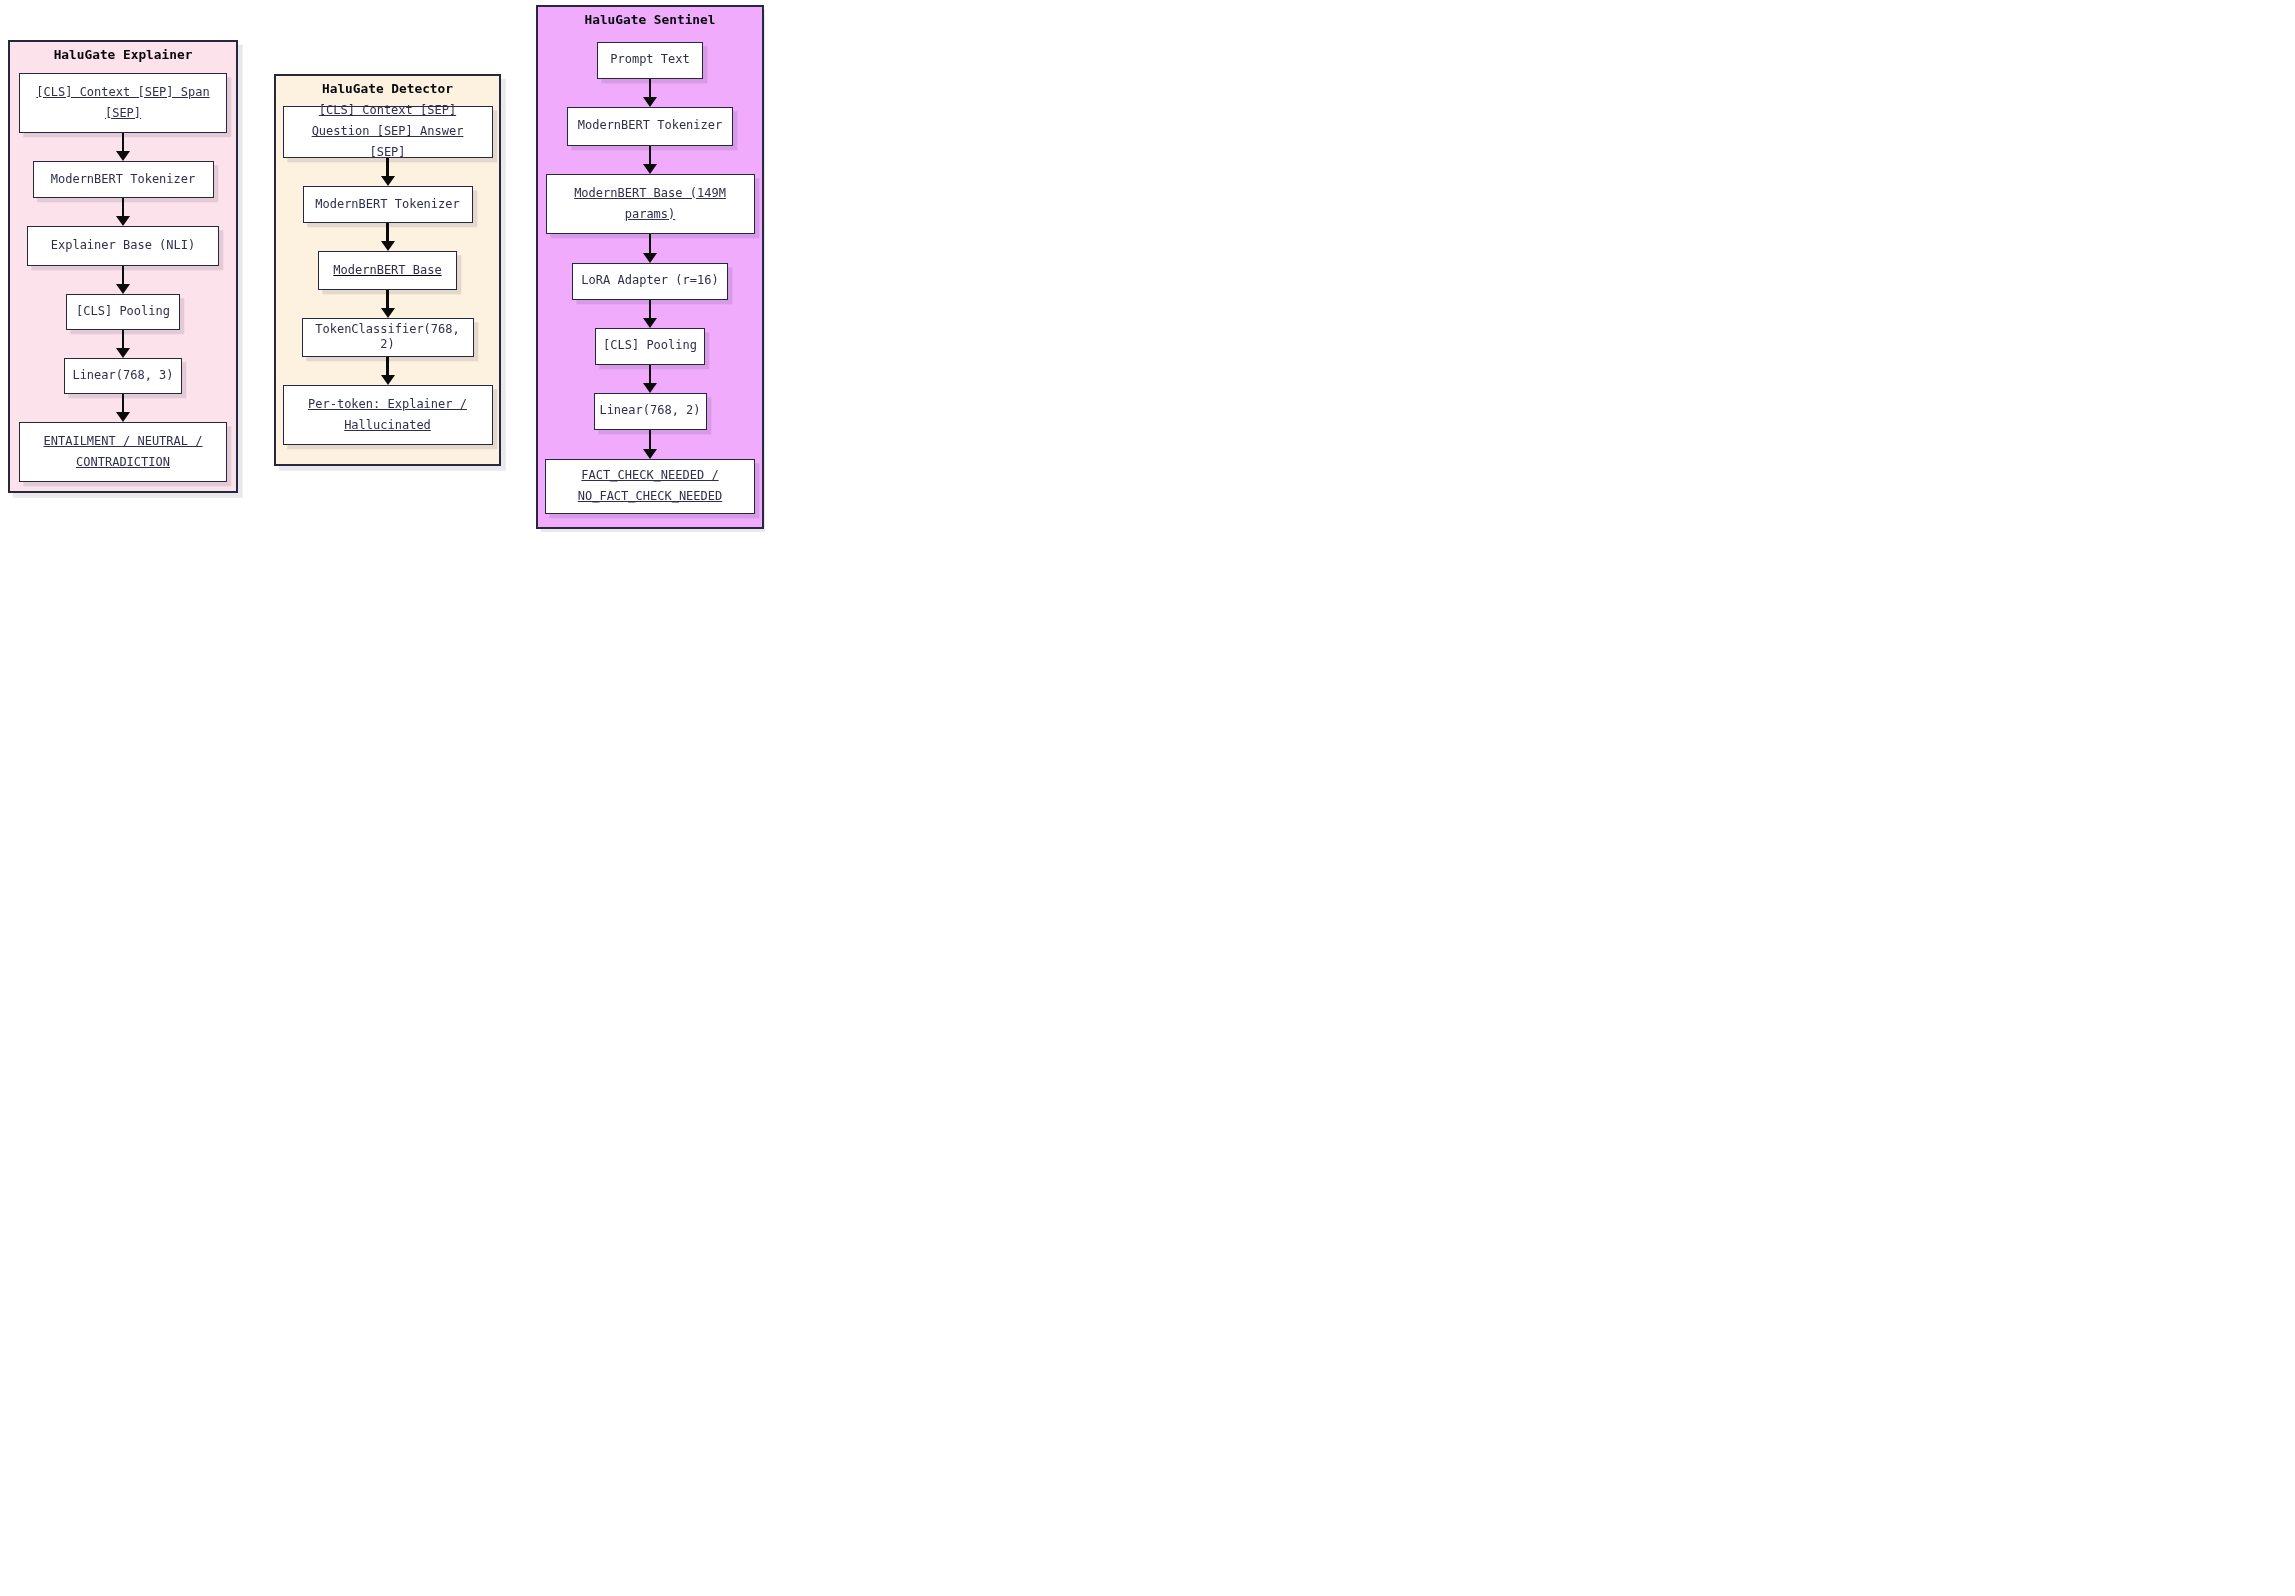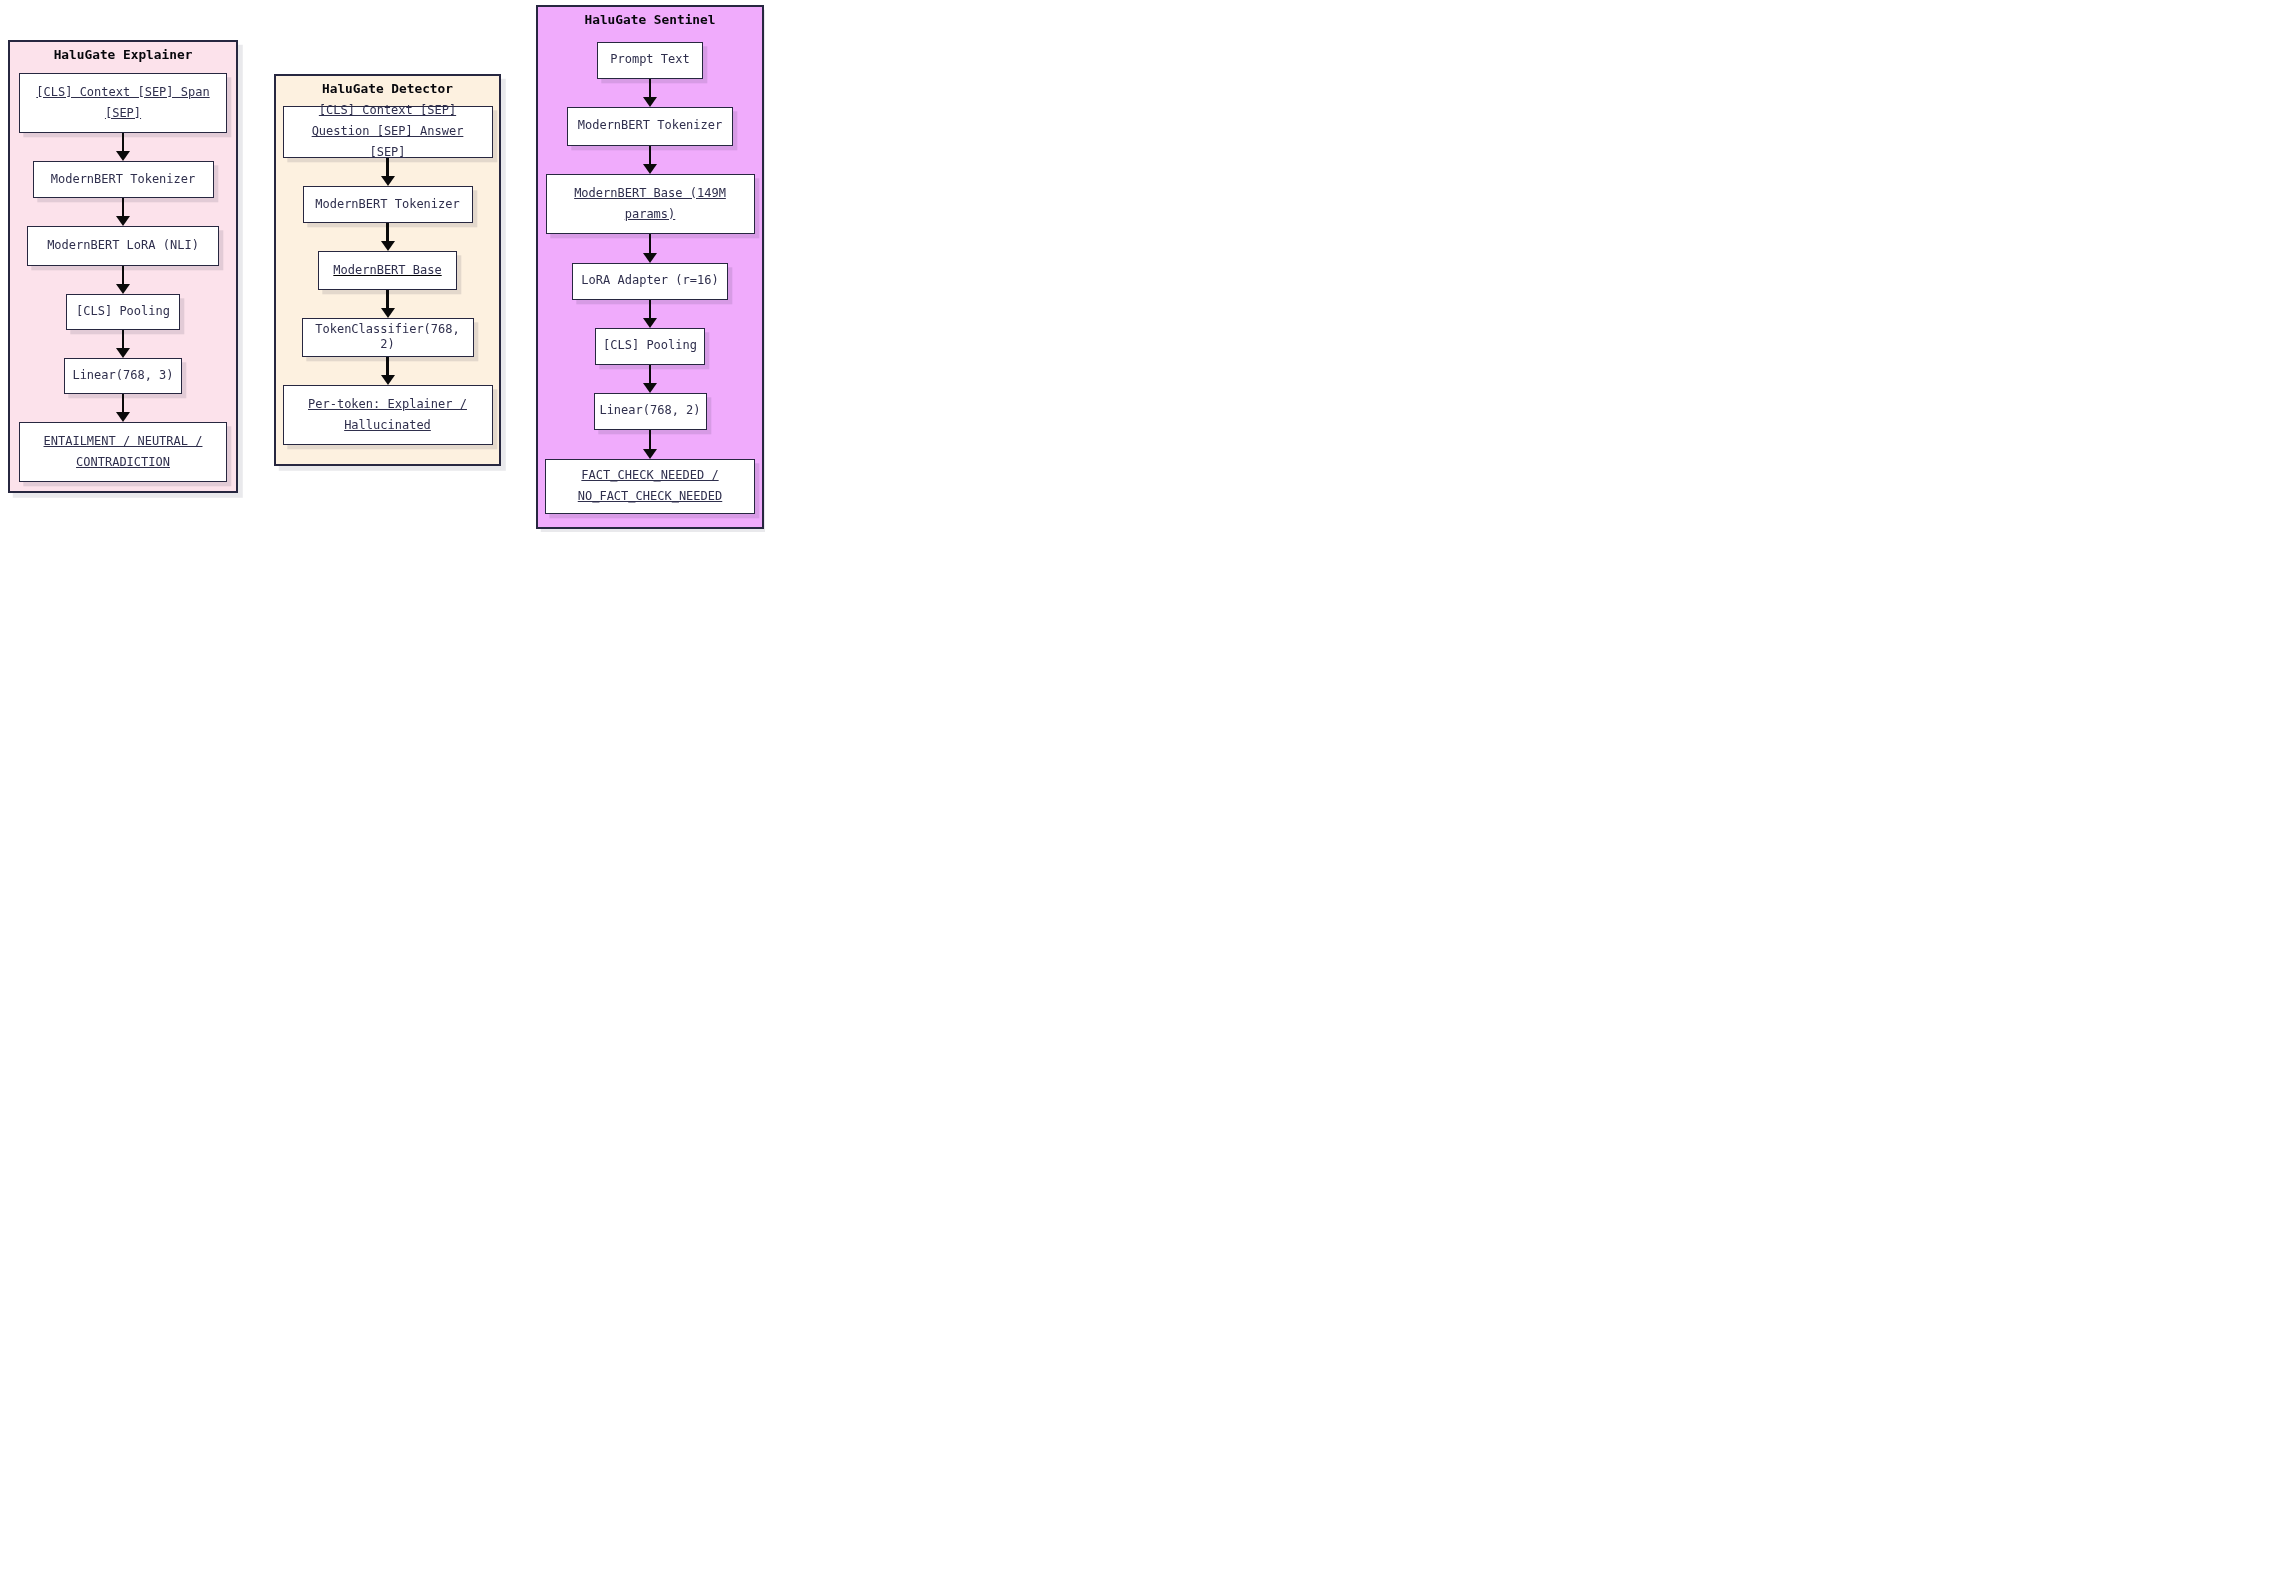--- a/index.html
+++ b/index.html
@@ -53,21 +53,21 @@
 
   <div class="node" style="width:181px;height:37px;">
     <span class="txt">ModernBERT Tokenizer</span>
   </div>
   <div class="arrow" style="height:28px;">
     <div class="stem"></div>
     <div class="head"></div>
   </div>
 
   <div class="node" style="width:192px;height:40px;">
-    <span class="txt">ModernBERT LoRA (NLI)</span>
+    <span class="txt">Explainer Base (NLI)</span>
   </div>
   <div class="arrow" style="height:28px;">
     <div class="stem"></div>
     <div class="head"></div>
   </div>
 
   <div class="node" style="width:114px;height:36px;">
     <span class="txt">[CLS] Pooling</span>
   </div>
   <div class="arrow" style="height:28px;">

